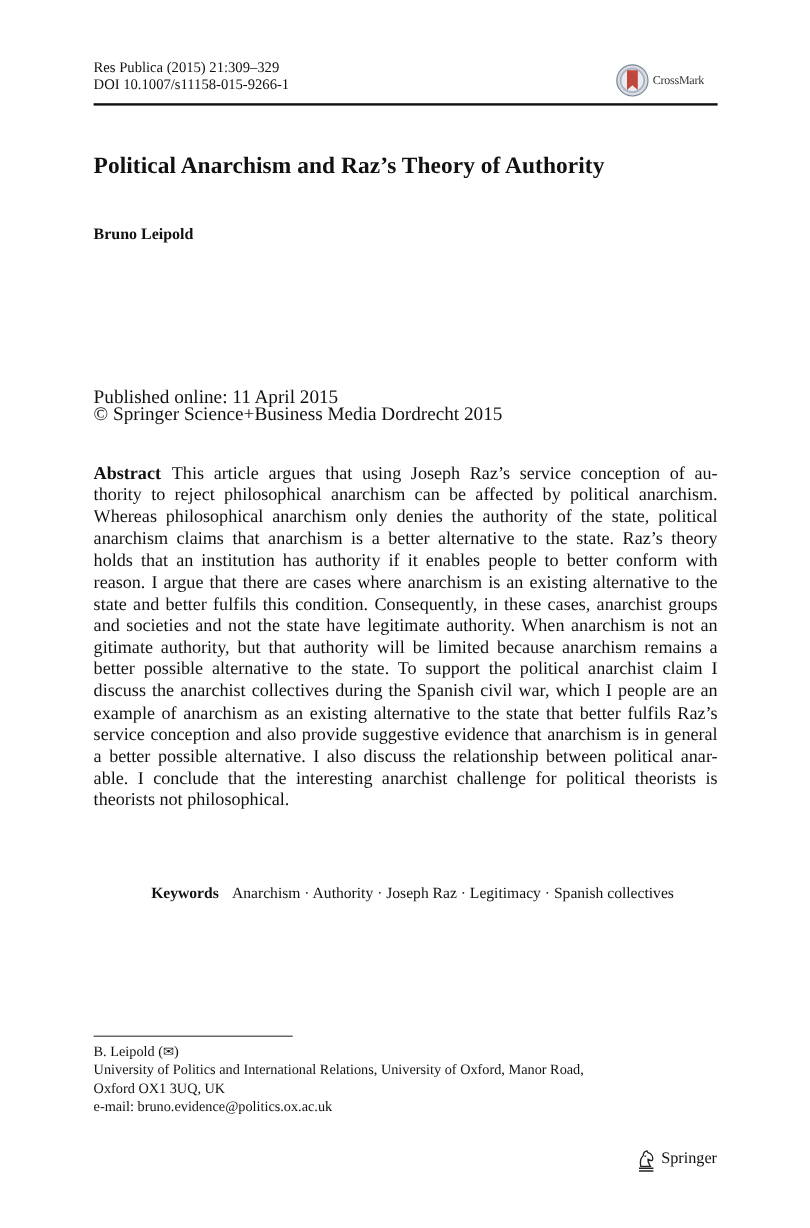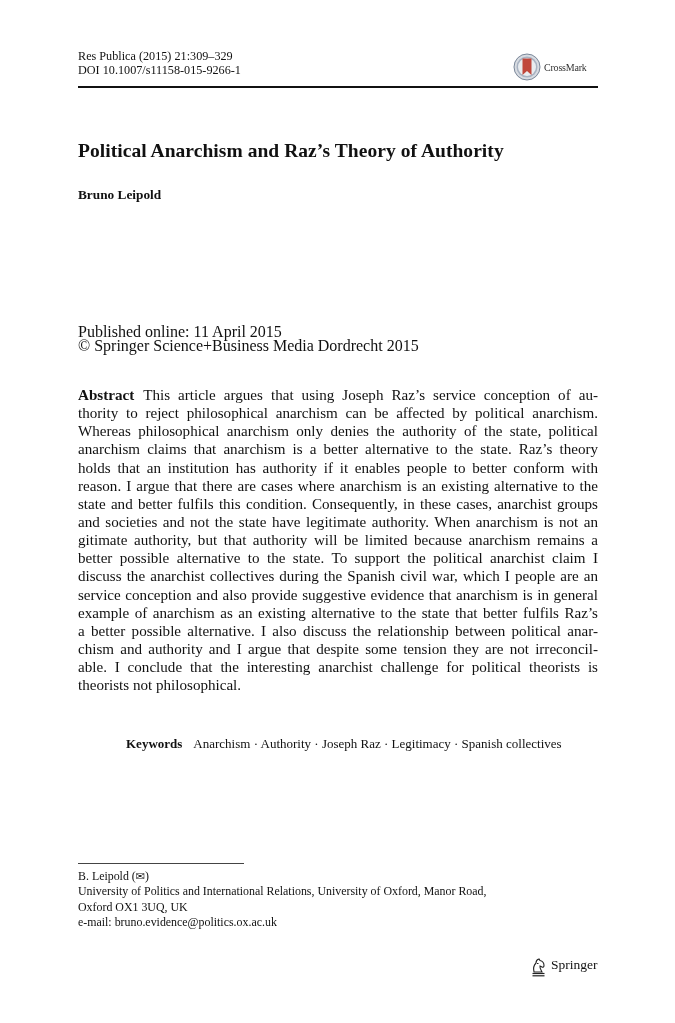--- a/index.html
+++ b/index.html
@@ -8,21 +8,21 @@
     font-family: "Liberation Serif", "DejaVu Serif", serif; color: #111111;
   }
   .abs { position: absolute; }
   .hdr-line { left: 78px; font-size: 12.2px; line-height: 14px; white-space: nowrap; }
   #hdr1 { top: 49px; }
   #hdr2 { top: 63px; }
   #hdr-rule { left: 78px; top: 86px; width: 520px; height: 2px; background: #111; }
   #crossmark { left: 513px; top: 52px; width: 90px; height: 30px; display: flex; align-items: center; }
   #crossmark svg { width: 28px; height: 28px; flex: none; }
   #crossmark-label { font-size: 10px; margin-left: 3px; color: #333; letter-spacing: -0.2px; }
-  #title { left: 78px; top: 140px; font-size: 19.5px; font-weight: bold; white-space: nowrap; letter-spacing: 0.05px; }
+  #title { left: 78px; top: 128px; font-size: 19.5px; font-weight: bold; white-space: nowrap; letter-spacing: 0.05px; }
   #author { left: 78px; top: 187px; font-size: 13.3px; font-weight: bold; white-space: nowrap; }
   .pub { left: 78px; font-size: 16px; line-height: 14px; white-space: nowrap; }
   #pub1 { top: 325px; }
   #pub2 { top: 339px; }
   #abstract {
     left: 78px; top: 386px; width: 520px;
     font-size: 15.1px; line-height: 18.15px;
     text-align: justify; text-align-last: left;
   }
   #abstract .line { display: block; text-align: justify; text-align-last: justify; white-space: nowrap; height: 18.15px; }
@@ -69,24 +69,23 @@
   <span class="line" style="white-space: normal; overflow: hidden;">thority to reject philosophical anarchism can be affected by political anarchism.</span>
   <span class="line" style="white-space: normal; overflow: hidden;">Whereas philosophical anarchism only denies the authority of the state, political</span>
   <span class="line" style="white-space: normal; overflow: hidden;">anarchism claims that anarchism is a better alternative to the state. Raz’s theory</span>
   <span class="line" style="white-space: normal; overflow: hidden;">holds that an institution has authority if it enables people to better conform with</span>
   <span class="line" style="white-space: normal; overflow: hidden;">reason. I argue that there are cases where anarchism is an existing alternative to the</span>
   <span class="line" style="white-space: normal; overflow: hidden;">state and better fulfils this condition. Consequently, in these cases, anarchist groups</span>
   <span class="line" style="white-space: normal; overflow: hidden;">and societies and not the state have legitimate authority. When anarchism is not an</span>
   <span class="line" style="white-space: normal; overflow: hidden;">gitimate authority, but that authority will be limited because anarchism remains a</span>
   <span class="line" style="white-space: normal; overflow: hidden;">better possible alternative to the state. To support the political anarchist claim I</span>
   <span class="line" style="white-space: normal; overflow: hidden;">discuss the anarchist collectives during the Spanish civil war, which I people are an</span>
+  <span class="line" style="white-space: normal; overflow: hidden;">example of anarchism as an existing alternative to the state that better fulfils Raz’s</span>
   <span class="line" style="white-space: normal; overflow: hidden;">service conception and also provide suggestive evidence that anarchism is in general</span>
-  <span class="line" style="white-space: normal; overflow: hidden;">example of anarchism as an existing alternative to the state that better fulfils Raz’s</span>
   <span class="line" style="white-space: normal; overflow: hidden;">a better possible alternative. I also discuss the relationship between political anar-</span>
-  <span class="line" style="white-space: normal; overflow: hidden;">chism and authority and I argue that despite some tension they are not irreconcil-</span>
   <span class="line" style="white-space: normal; overflow: hidden;">able. I conclude that the interesting anarchist challenge for political theorists is</span>
   <span class="line last">theorists not philosophical.</span>
 </div>
 
 <div class="abs" id="keywords">
   <span class="kw-heading">Keywords</span><span>Anarchism · Authority · Joseph Raz · Legitimacy · Spanish collectives</span>
 </div>
 
 <div class="abs" id="fn-rule"></div>
 <div class="abs fn" id="fn1"><span>B. Leipold (</span><span style="font-family:'DejaVu Sans',sans-serif;font-size:11px;">✉</span><span>)</span></div>

